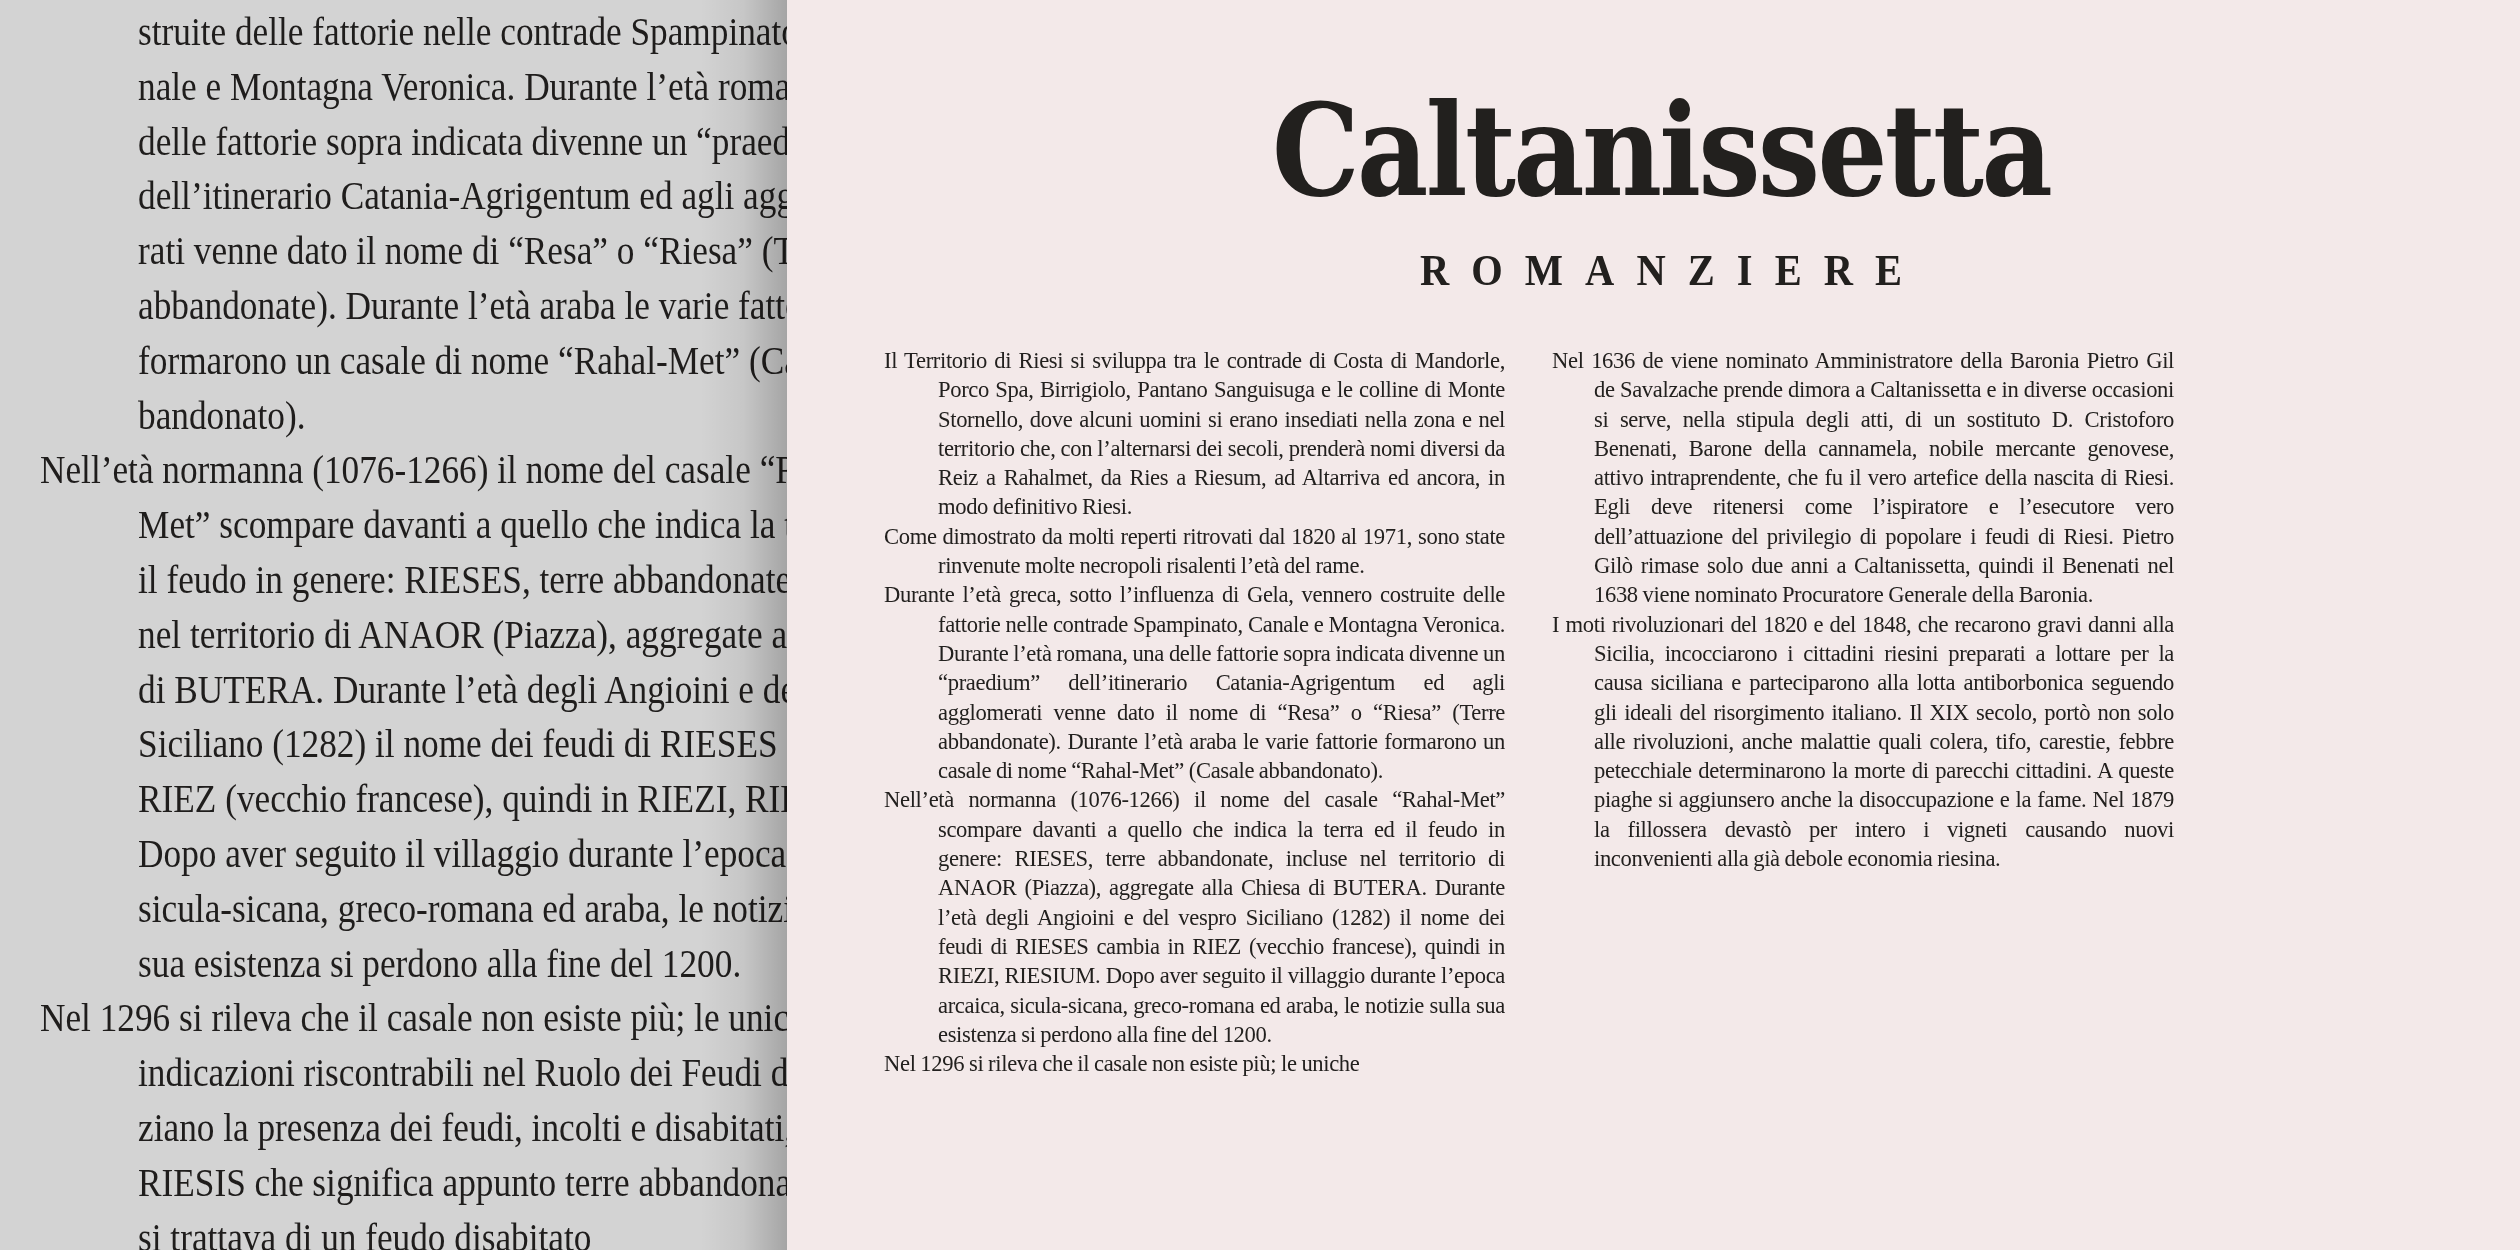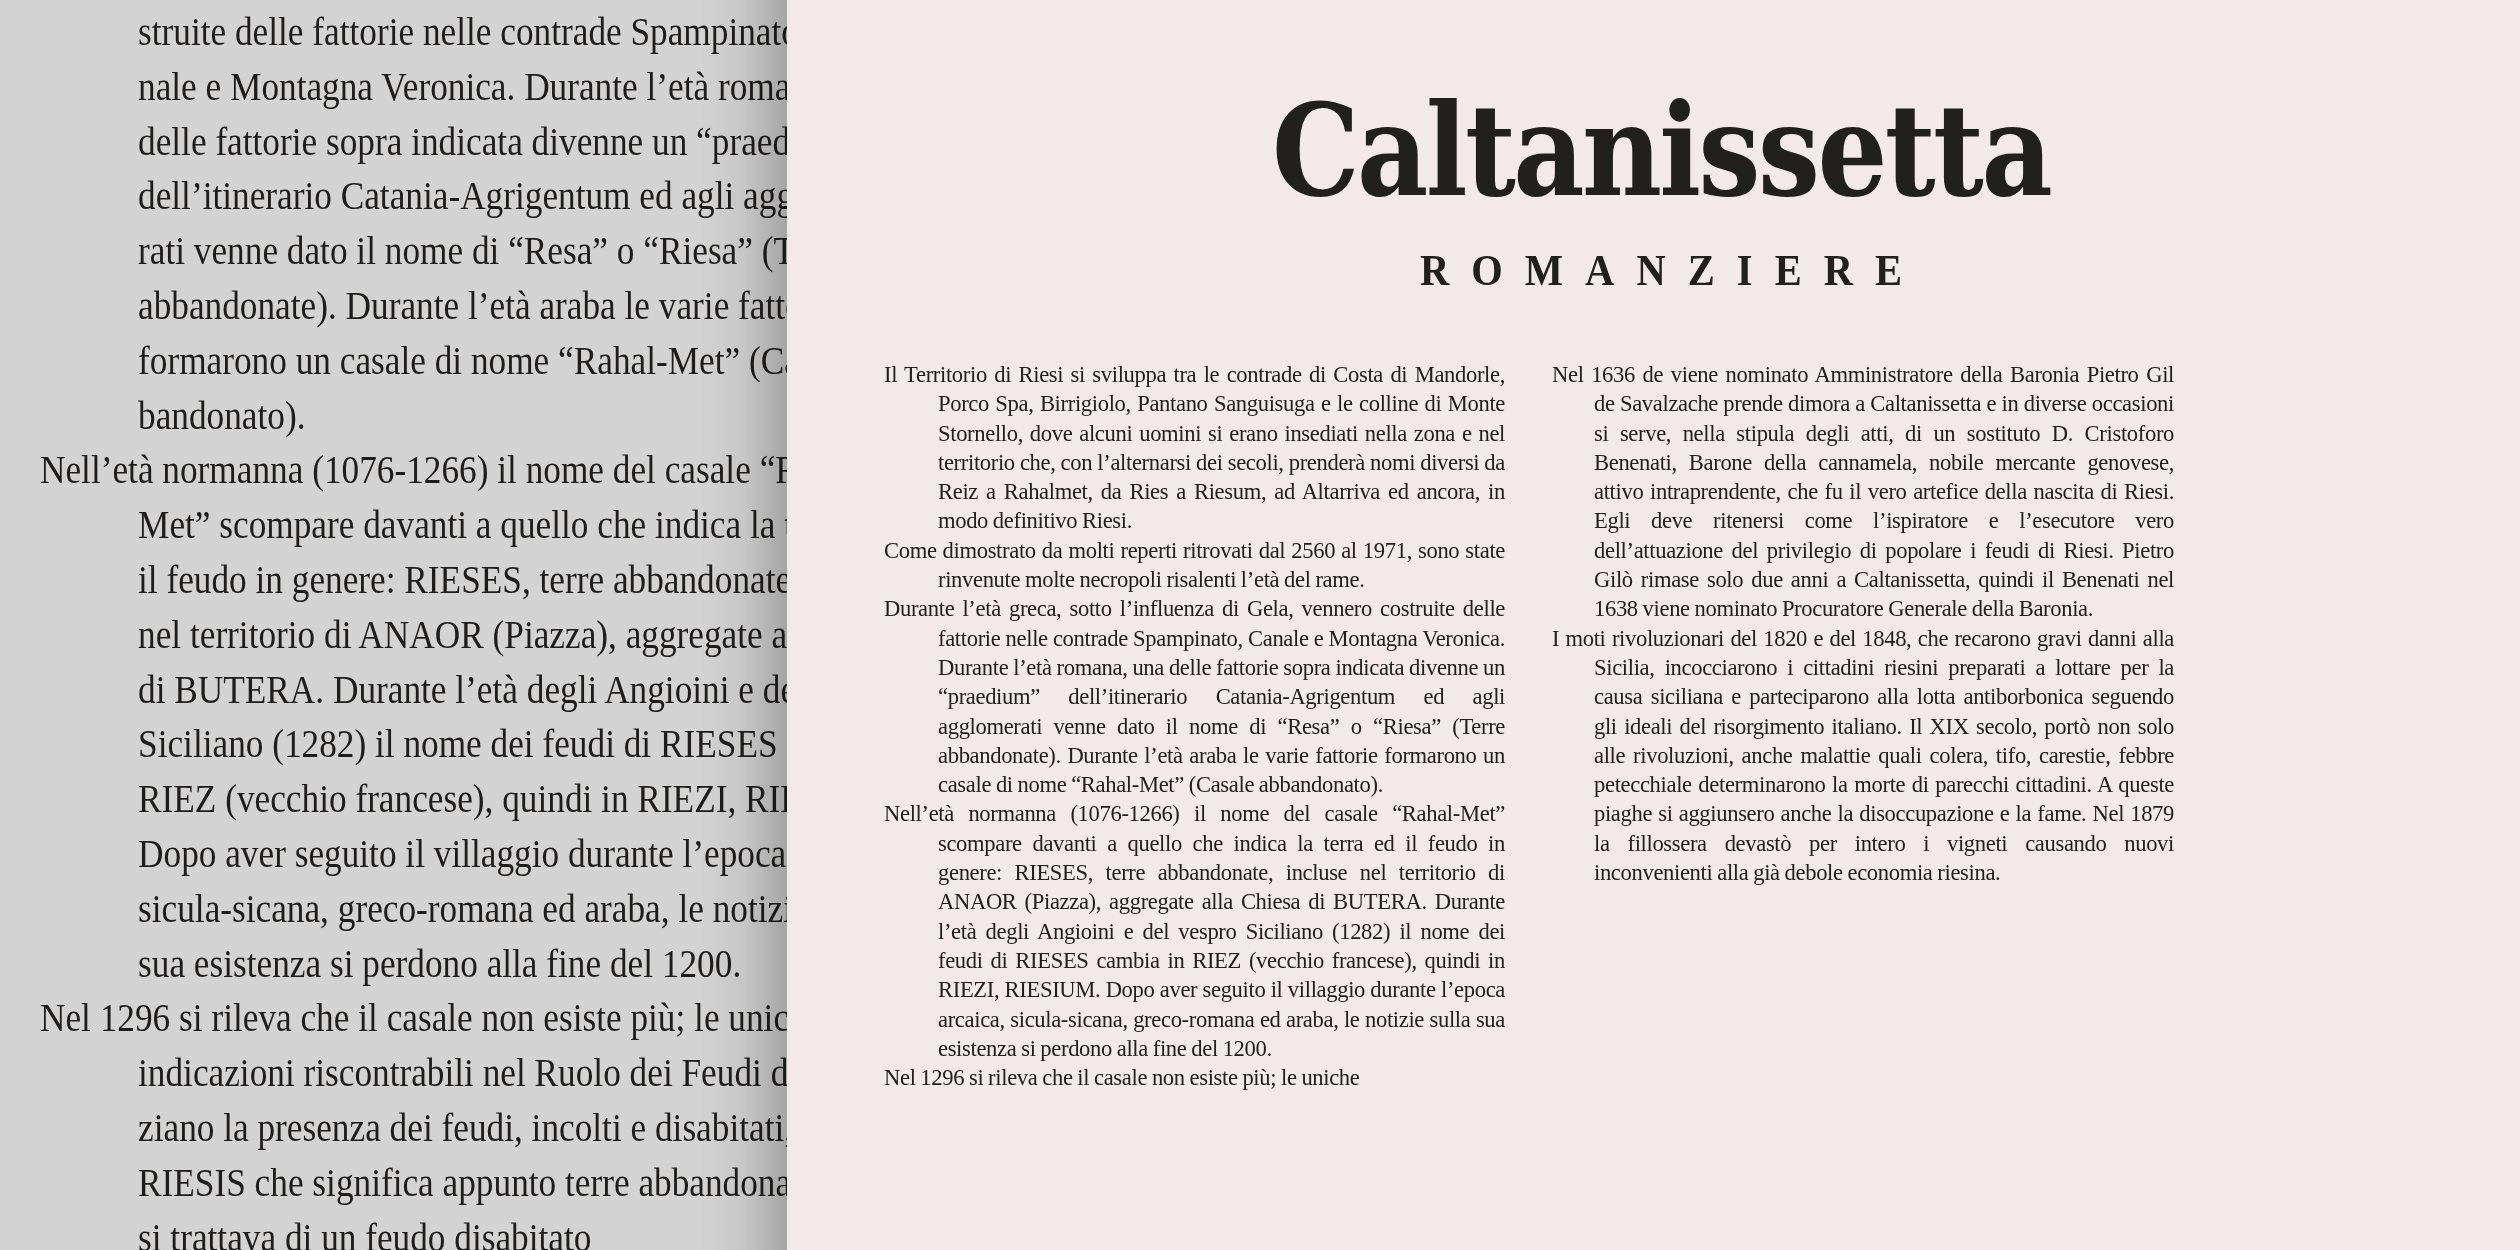--- a/index.html
+++ b/index.html
@@ -69,21 +69,21 @@
     font-family: "Liberation Serif", serif;
     font-size: 44px; line-height: 50px; font-weight: bold;
     letter-spacing: 24px;
     padding-left: 24px;
     box-sizing: border-box;
     color: #22201e;
     transform: scaleX(0.92); transform-origin: center top;
   }
 
   .col {
-    position: absolute; top: 360px;
+    position: absolute; top: 346px;
     font-size: 22.6px; line-height: 29.3px;
     color: #22201e;
   }
   .col-left { left: 97px; width: 621px; }
   .col-right { left: 745px; width: 622px; margin-left: 20px; }
   .para {
     margin: 0;
     text-align: justify;
     text-align-last: left;
     padding-left: 54px;
@@ -153,21 +153,21 @@
     </div>
 </div>
 <div class="shade-right"></div>
 
 <div class="page">
   <div class="title">Caltanissetta</div>
   <div class="subtitle">ROMANZIERE</div>
 
   <div class="col col-left" id="col-left">
     <p class="para">Il Territorio di Riesi si sviluppa tra le contrade di Costa di Mandorle, Porco Spa, Birrigiolo, Pantano Sanguisuga e le colline di Monte Stornello, dove alcuni uomini si erano insediati nella zona e nel territorio che, con l’alternarsi dei secoli, prenderà nomi diversi da Reiz a Rahalmet, da Ries a Riesum, ad Altarriva ed ancora, in modo definitivo Riesi.</p>
-    <p class="para">Come dimostrato da molti reperti ritrovati dal 2560 al 1971, sono state rinvenute molte necropoli risalenti l’età del rame.</p>
+    <p class="para">Come dimostrato da molti reperti ritrovati dal 1820 al 1971, sono state rinvenute molte necropoli risalenti l’età del rame.</p>
     <p class="para">Durante l’età greca, sotto l’influenza di Gela, vennero costruite delle fattorie nelle contrade Spampinato, Canale e Montagna Veronica. Durante l’età romana, una delle fattorie sopra indicata divenne un “praedium” dell’itinerario Catania-Agrigentum ed agli agglomerati venne dato il nome di “Resa” o “Riesa” (Terre abbandonate). Durante l’età araba le varie fattorie formarono un casale di nome “Rahal-Met” (Casale abbandonato).</p>
     <p class="para">Nell’età normanna (1076-1266) il nome del casale “Rahal-Met” scompare davanti a quello che indica la terra ed il feudo in genere: RIESES, terre abbandonate, incluse nel territorio di ANAOR (Piazza), aggregate alla Chiesa di BUTERA. Durante l’età degli Angioini e del vespro Siciliano (1282) il nome dei feudi di RIESES cambia in RIEZ (vecchio francese), quindi in RIEZI, RIESIUM. Dopo aver seguito il villaggio durante l’epoca arcaica, sicula-sicana, greco-romana ed araba, le notizie sulla sua esistenza si perdono alla fine del 1200.</p>
     <p class="para">Nel 1296 si rileva che il casale non esiste più; le uniche</p>
   </div>
 
   <div class="col col-right" id="col-right">
     <p class="para">Nel 1636 de viene nominato Amministratore della Baronia Pietro Gil de Savalzache prende dimora a Caltanissetta e in diverse occasioni si serve, nella stipula degli atti, di un sostituto D. Cristoforo Benenati, Barone della cannamela, nobile mercante genovese, attivo intraprendente, che fu il vero artefice della nascita di Riesi. Egli deve ritenersi come l’ispiratore e l’esecutore vero dell’attuazione del privilegio di popolare i feudi di Riesi. Pietro Gilò rimase solo due anni a Caltanissetta, quindi il Benenati nel 1638 viene nominato Procuratore Generale della Baronia.</p>
     <p class="para">I moti rivoluzionari del 1820 e del 1848, che recarono gravi danni alla Sicilia, incocciarono i cittadini riesini preparati a lottare per la causa siciliana e parteciparono alla lotta antiborbonica seguendo gli ideali del risorgimento italiano. Il XIX secolo, portò non solo alle rivoluzioni, anche malattie quali colera, tifo, carestie, febbre petecchiale determinarono la morte di parecchi cittadini. A queste piaghe si aggiunsero anche la disoccupazione e la fame. Nel 1879 la fillossera devastò per intero i vigneti causando nuovi inconvenienti alla già debole economia riesina.</p>
   </div>
 </div>

